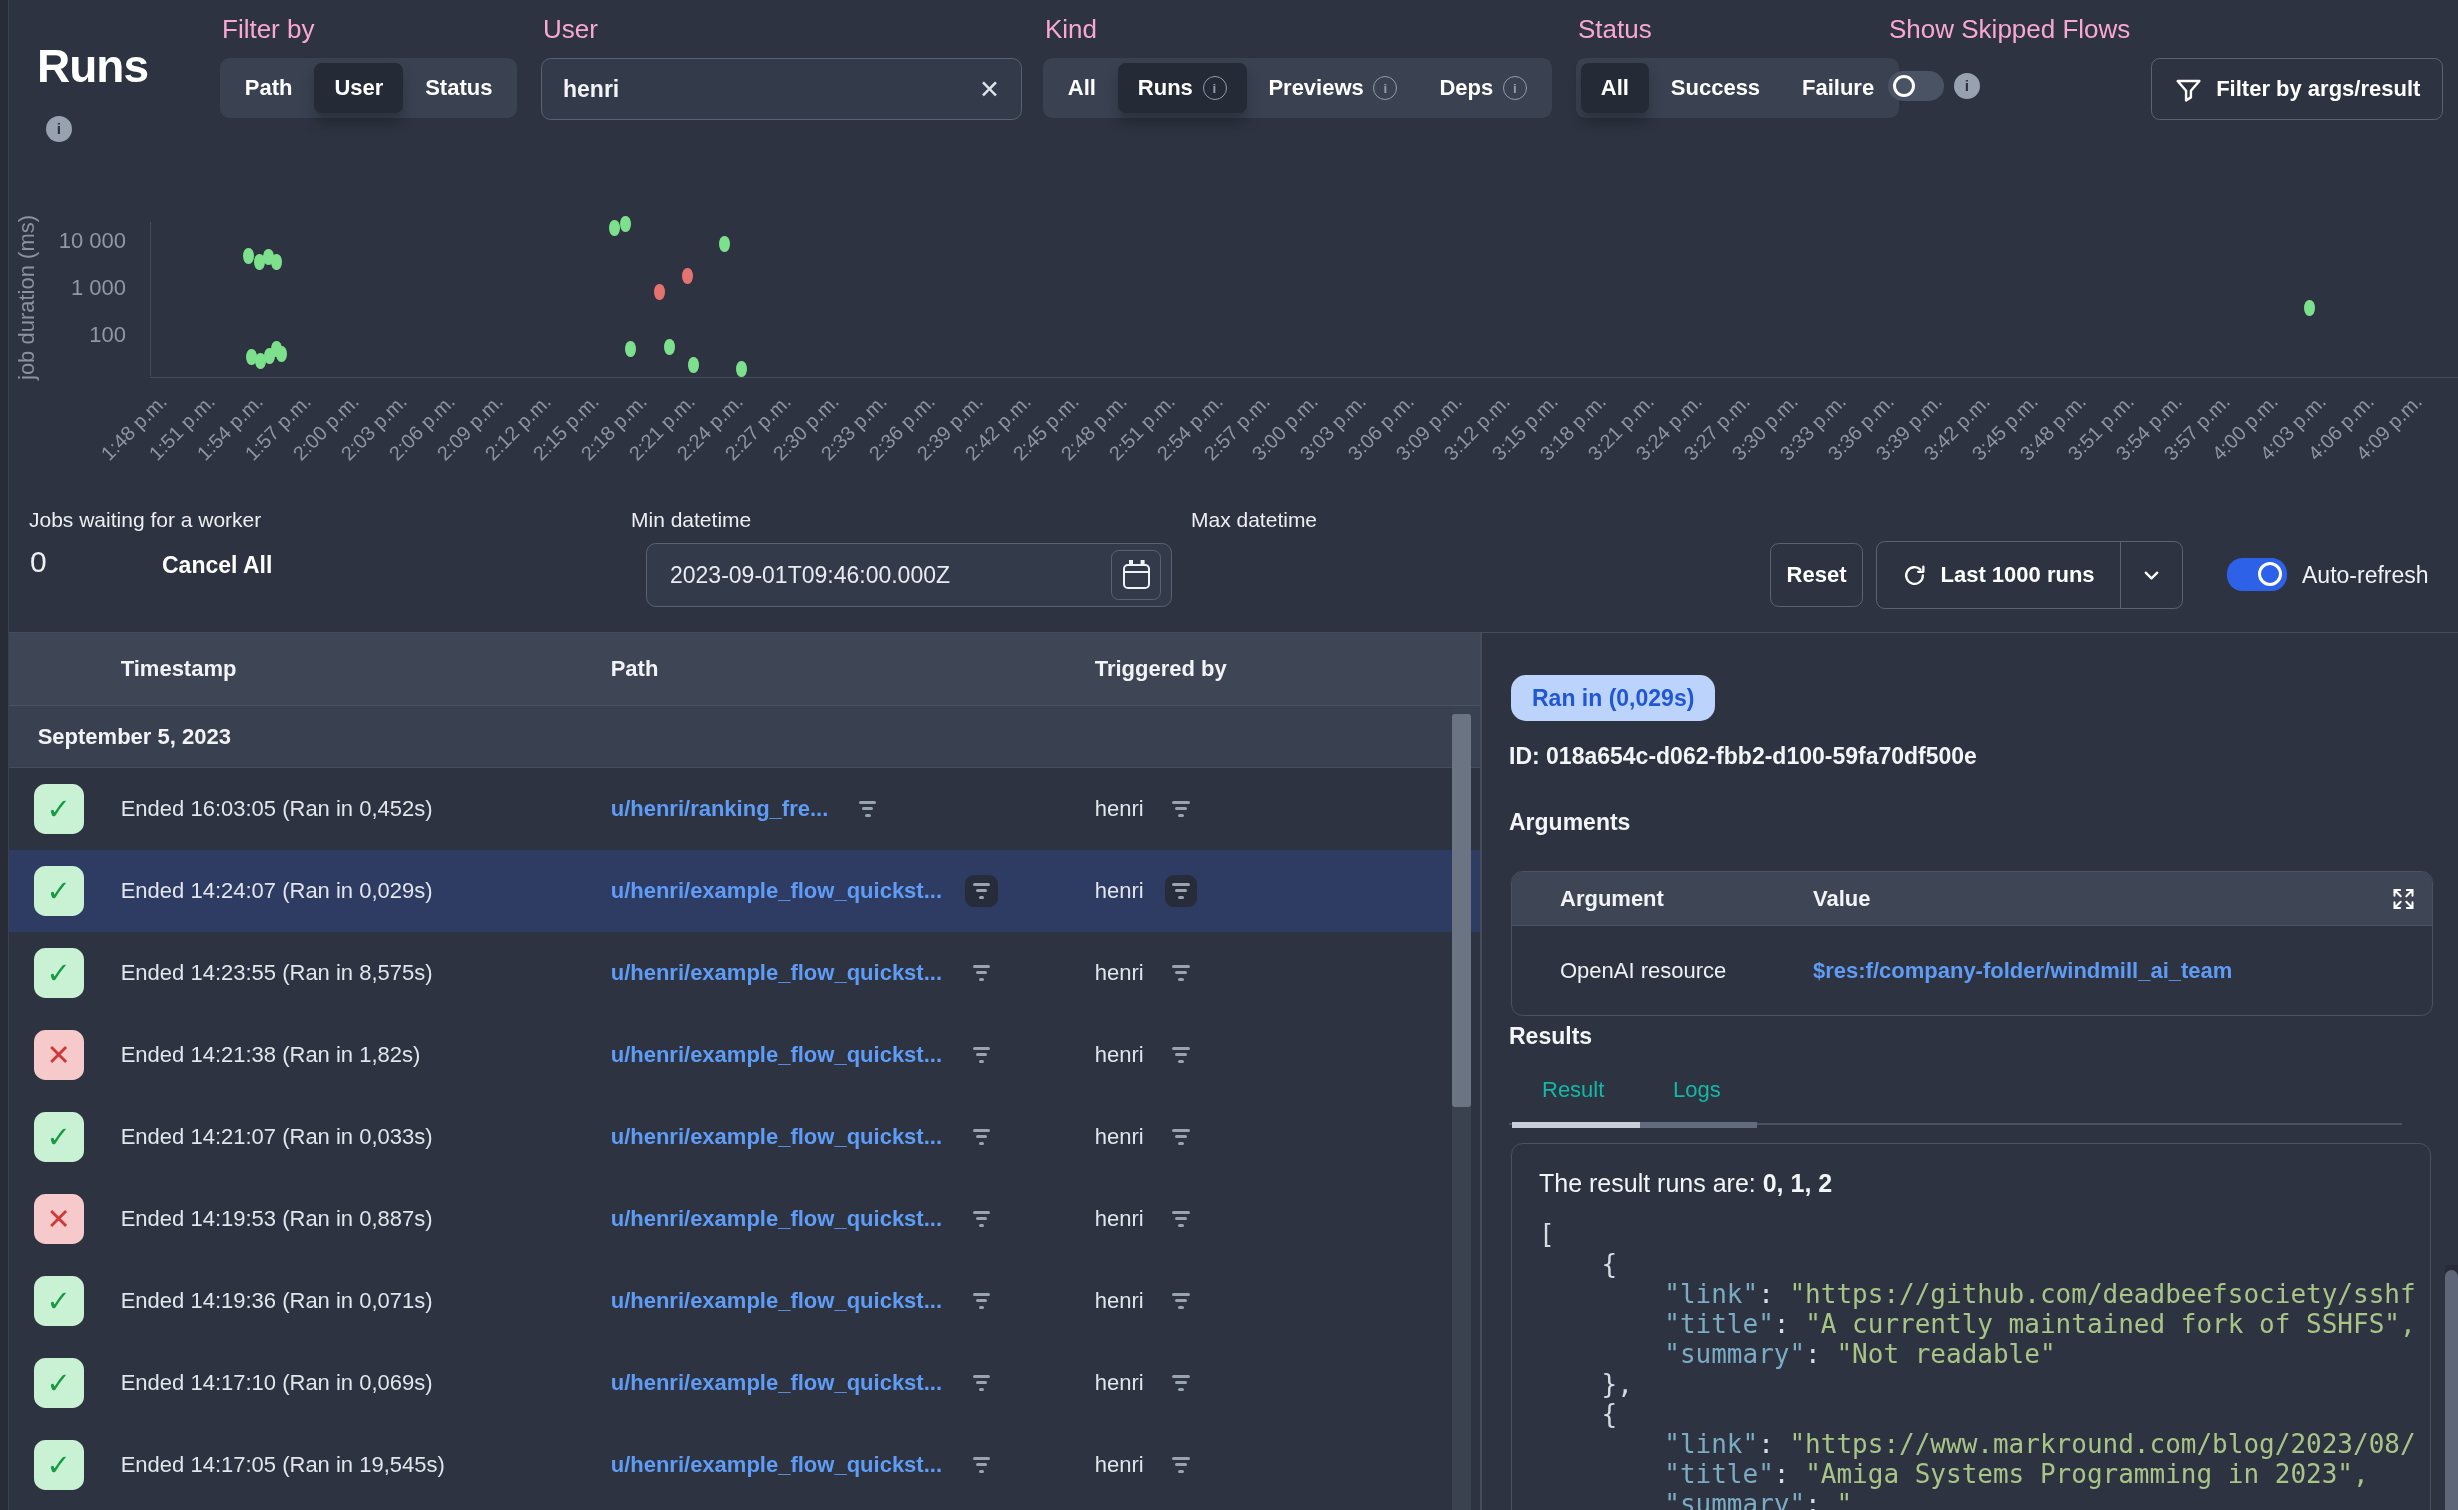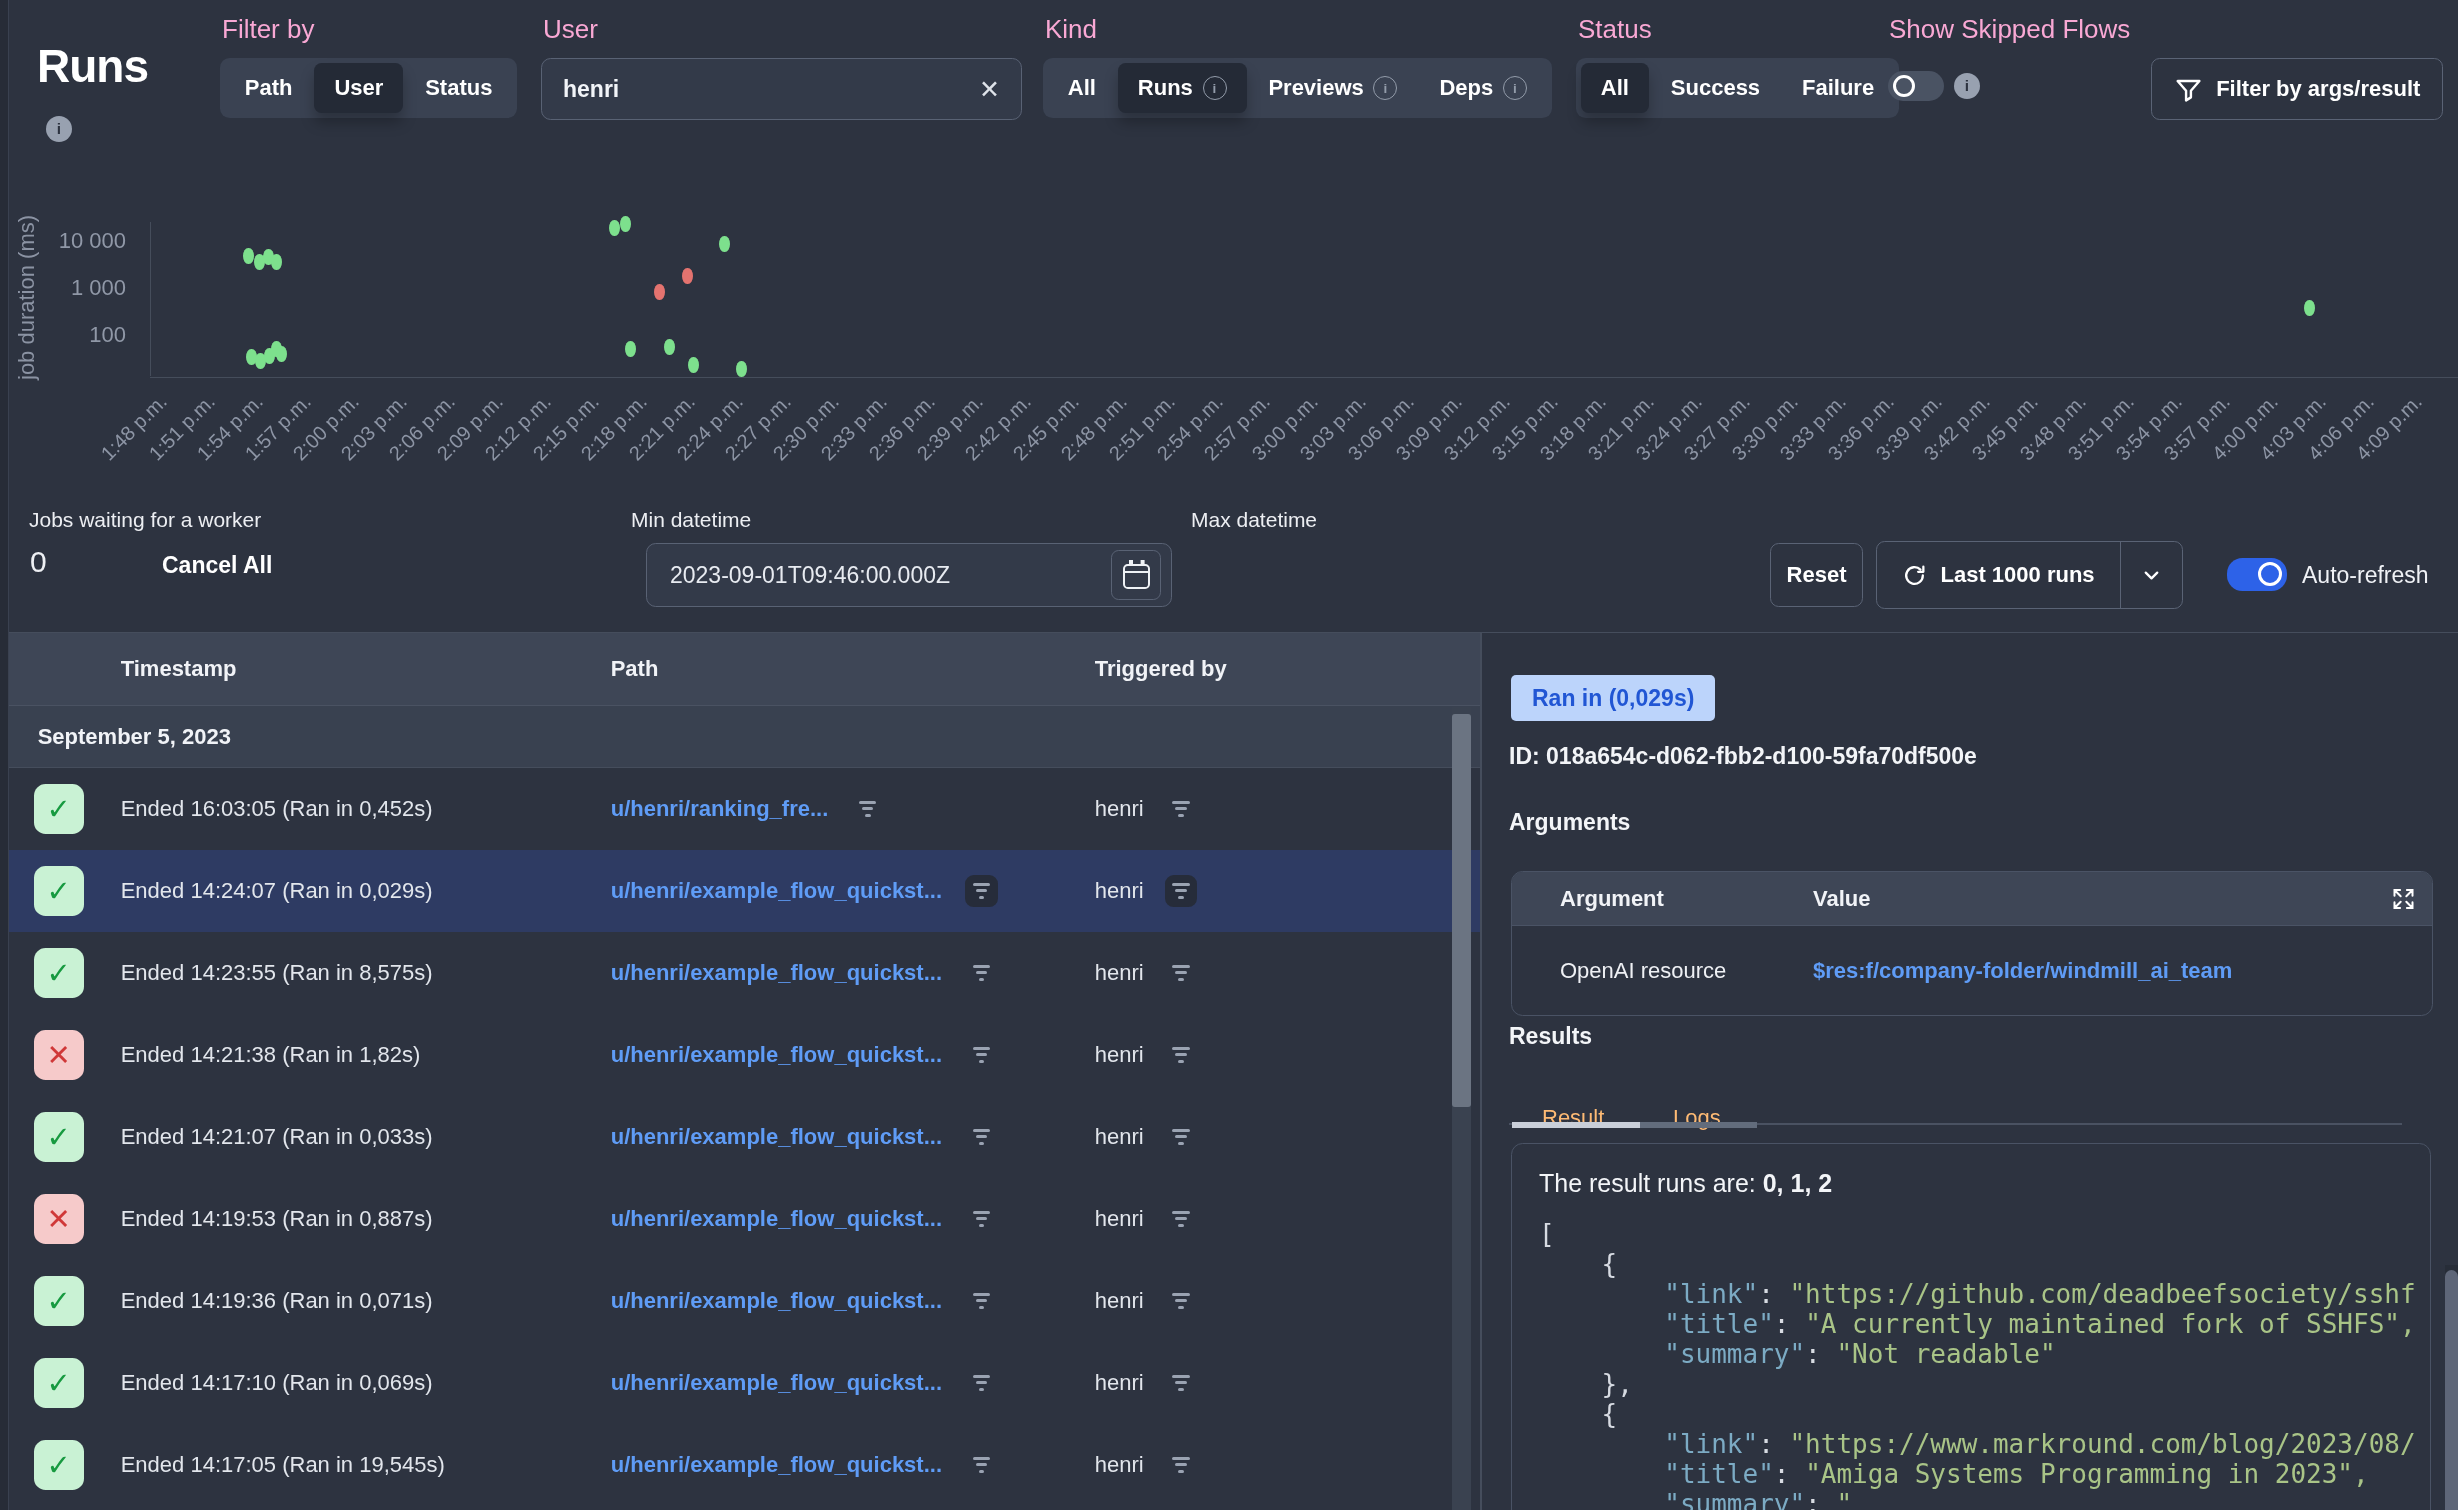--- a/index.html
+++ b/index.html
@@ -82,33 +82,33 @@
   .trow.selected .filter-btn { background:#262c3a; }
   .fl { display:inline-flex; flex-direction:column; align-items:center; gap:3.9px; }
   .fl b { display:block; height:2.9px; background:#9aa3b2; border-radius:1.9px; }
   .fl b:nth-child(1){ width:17.4px; } .fl b:nth-child(2){ width:11.6px; } .fl b:nth-child(3){ width:5.8px; }
   .tbl-scroll-track { position:absolute; left:1443px; top:74px; bottom:0; width:19.3px; background:#3a4250; }
   .tbl-scroll-thumb { position:absolute; left:1443px; top:81px; width:19.3px; height:393px; background:#6b7482; border-radius:2.9px; }
   .v-divider { position:absolute; left:1480px; top:632px; bottom:0; width:1.9px; background:#454d5c; }
 
   
   .detail { position:absolute; left:1482px; top:632px; right:0; bottom:0; border-top:1px solid #454d5c; }
-  .badge { position:absolute; left:29px; top:42px; padding:9.7px 21px; border-radius:5px; background:#bcd4fb; color:#2156d4;
+  .badge { position:absolute; left:29px; top:42px; padding:9.7px 21px; border-radius:15px; background:#bcd4fb; color:#2156d4;
            font-size:23px; font-weight:bold; }
   .run-id { position:absolute; left:27px; top:110px; font-size:23px; font-weight:bold; color:#f3f5f8; }
   .sec-heading { position:absolute; left:27px; font-size:23px; font-weight:bold; color:#f3f5f8; }
   .args-box { position:absolute; left:29px; top:238px; width:922px; height:145px; border:1px solid #4a5365; border-radius:11.6px; overflow:hidden; }
   .args-head { position:relative; height:54px; background:#3e4656; border-bottom:1px solid #4a5365; }
   .args-head span { position:absolute; top:50%; transform:translateY(-50%); font-size:22px; font-weight:bold; color:#f1f3f7; }
   .expand-btn { position:absolute; right:15.4px; top:50%; transform:translateY(-50%); cursor:pointer; display:flex; }
   .args-row { position:relative; height:89px; }
   .args-row span { position:absolute; top:50%; transform:translateY(-50%); font-size:22px; }
   .arg-name { left:48px; color:#eef0f4; }
   .arg-value { left:301px; color:#5f9cf6; font-weight:bold; cursor:pointer; }
-  .tab { position:absolute; top:472px; font-size:22px; color:#fdba74; cursor:pointer; }
+  .tab { position:absolute; top:444px; font-size:22px; color:#14b8a6; cursor:pointer; }
   .tabs-base { position:absolute; left:27px; top:490px; width:893px; height:1.9px; background:#4a5262; }
   .tabs-seg-active { position:absolute; left:30px; top:489px; width:128px; height:5.8px; background:#c9cfd9; }
   .tabs-seg-logs { position:absolute; left:158px; top:489px; width:117px; height:5.8px; background:#626c7c; }
   .result-box { position:absolute; left:29px; top:510px; width:920px; height:425px; border:1px solid #4a5365; border-radius:11.6px;
                 padding:25px 3.9px 0 27px; overflow:hidden; }
   .result-summary { font-size:25px; color:#f3f5f8; }
   .result-summary b { font-weight:bold; }
   #json-block { margin-top:21px; font-family:"DejaVu Sans Mono", monospace; font-size:26px; line-height:30px; white-space:pre; }
   .j-k { color:#7cabc4; } .j-s { color:#a9c487; } .j-p { color:#d7dbe2; }
   .panel-scroll-track { position:absolute; right:0; top:632px; bottom:0; width:13.5px; background:#272d38; }

